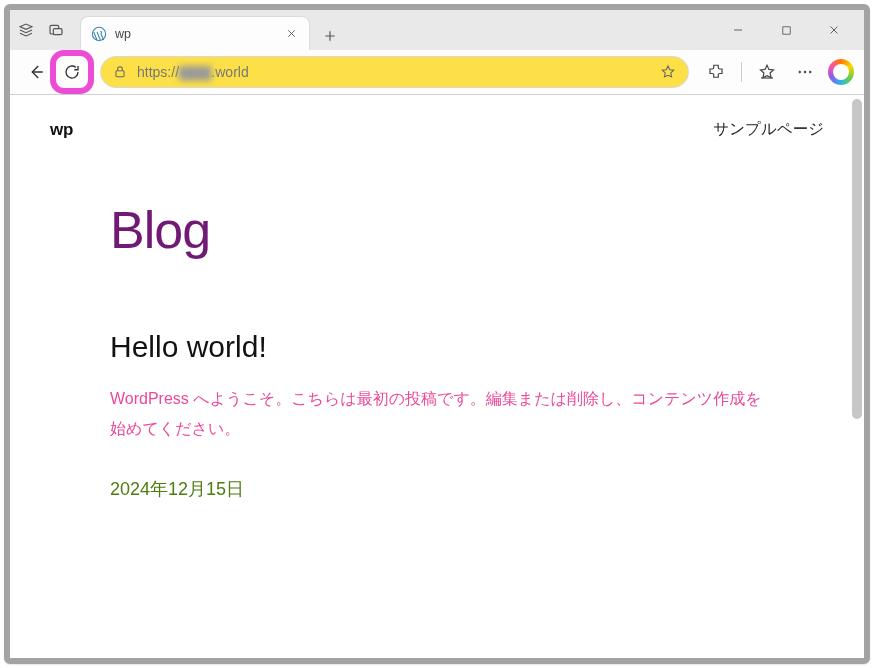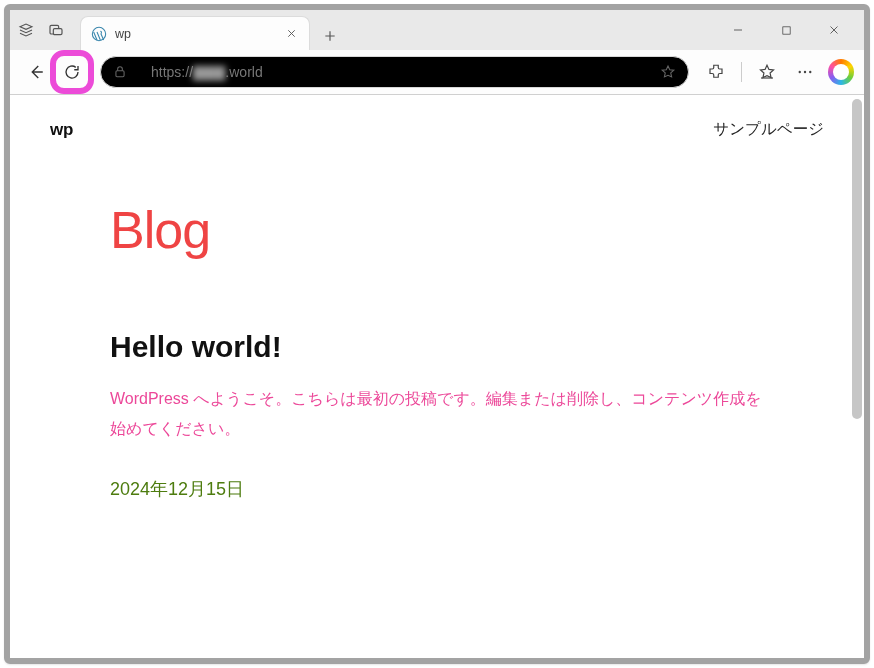--- a/index.html
+++ b/index.html
@@ -92,27 +92,27 @@
       content:"";
       position:absolute;
       inset:-6px;
       border: 6px solid #ec4bd8;
       border-radius: 14px;
       pointer-events:none;
     }
     .addressbar {
       flex:1;
       height: 32px;
-      background: #000000;
+      background: #fde047;
       border: 1px solid #d8d8d8;
       border-radius: 16px;
       display:flex;
       align-items:center;
       padding: 0 12px;
-      gap: 24px;
+      gap: 10px;
       margin: 0 8px;
     }
     .lock-icon { width:14px; height:14px; color:#666; display:flex; align-items:center;}
     .url {
       flex:1;
       font-size: 14px;
       color:#777;
       display:flex;
       gap:0;
     }
@@ -172,25 +172,25 @@
     }
     .wp-content {
       padding: 48px 100px 40px 100px;
       color:#1a1a1a;
     }
     .blog-title {
       font-size: 52px;
       font-weight: 400;
       letter-spacing:-1px;
       margin-bottom: 70px;
-      color:#ef4444;
+      color:#701a75;
     }
     .post-title {
       font-size: 30px;
-      font-weight: 700;
+      font-weight: 400;
       margin-bottom: 20px;
       color:#111;
     }
     .post-excerpt {
       font-size: 16px;
       color:#ec4899;
       line-height: 1.85;
       margin-bottom: 34px;
       max-width: 660px;
     }

